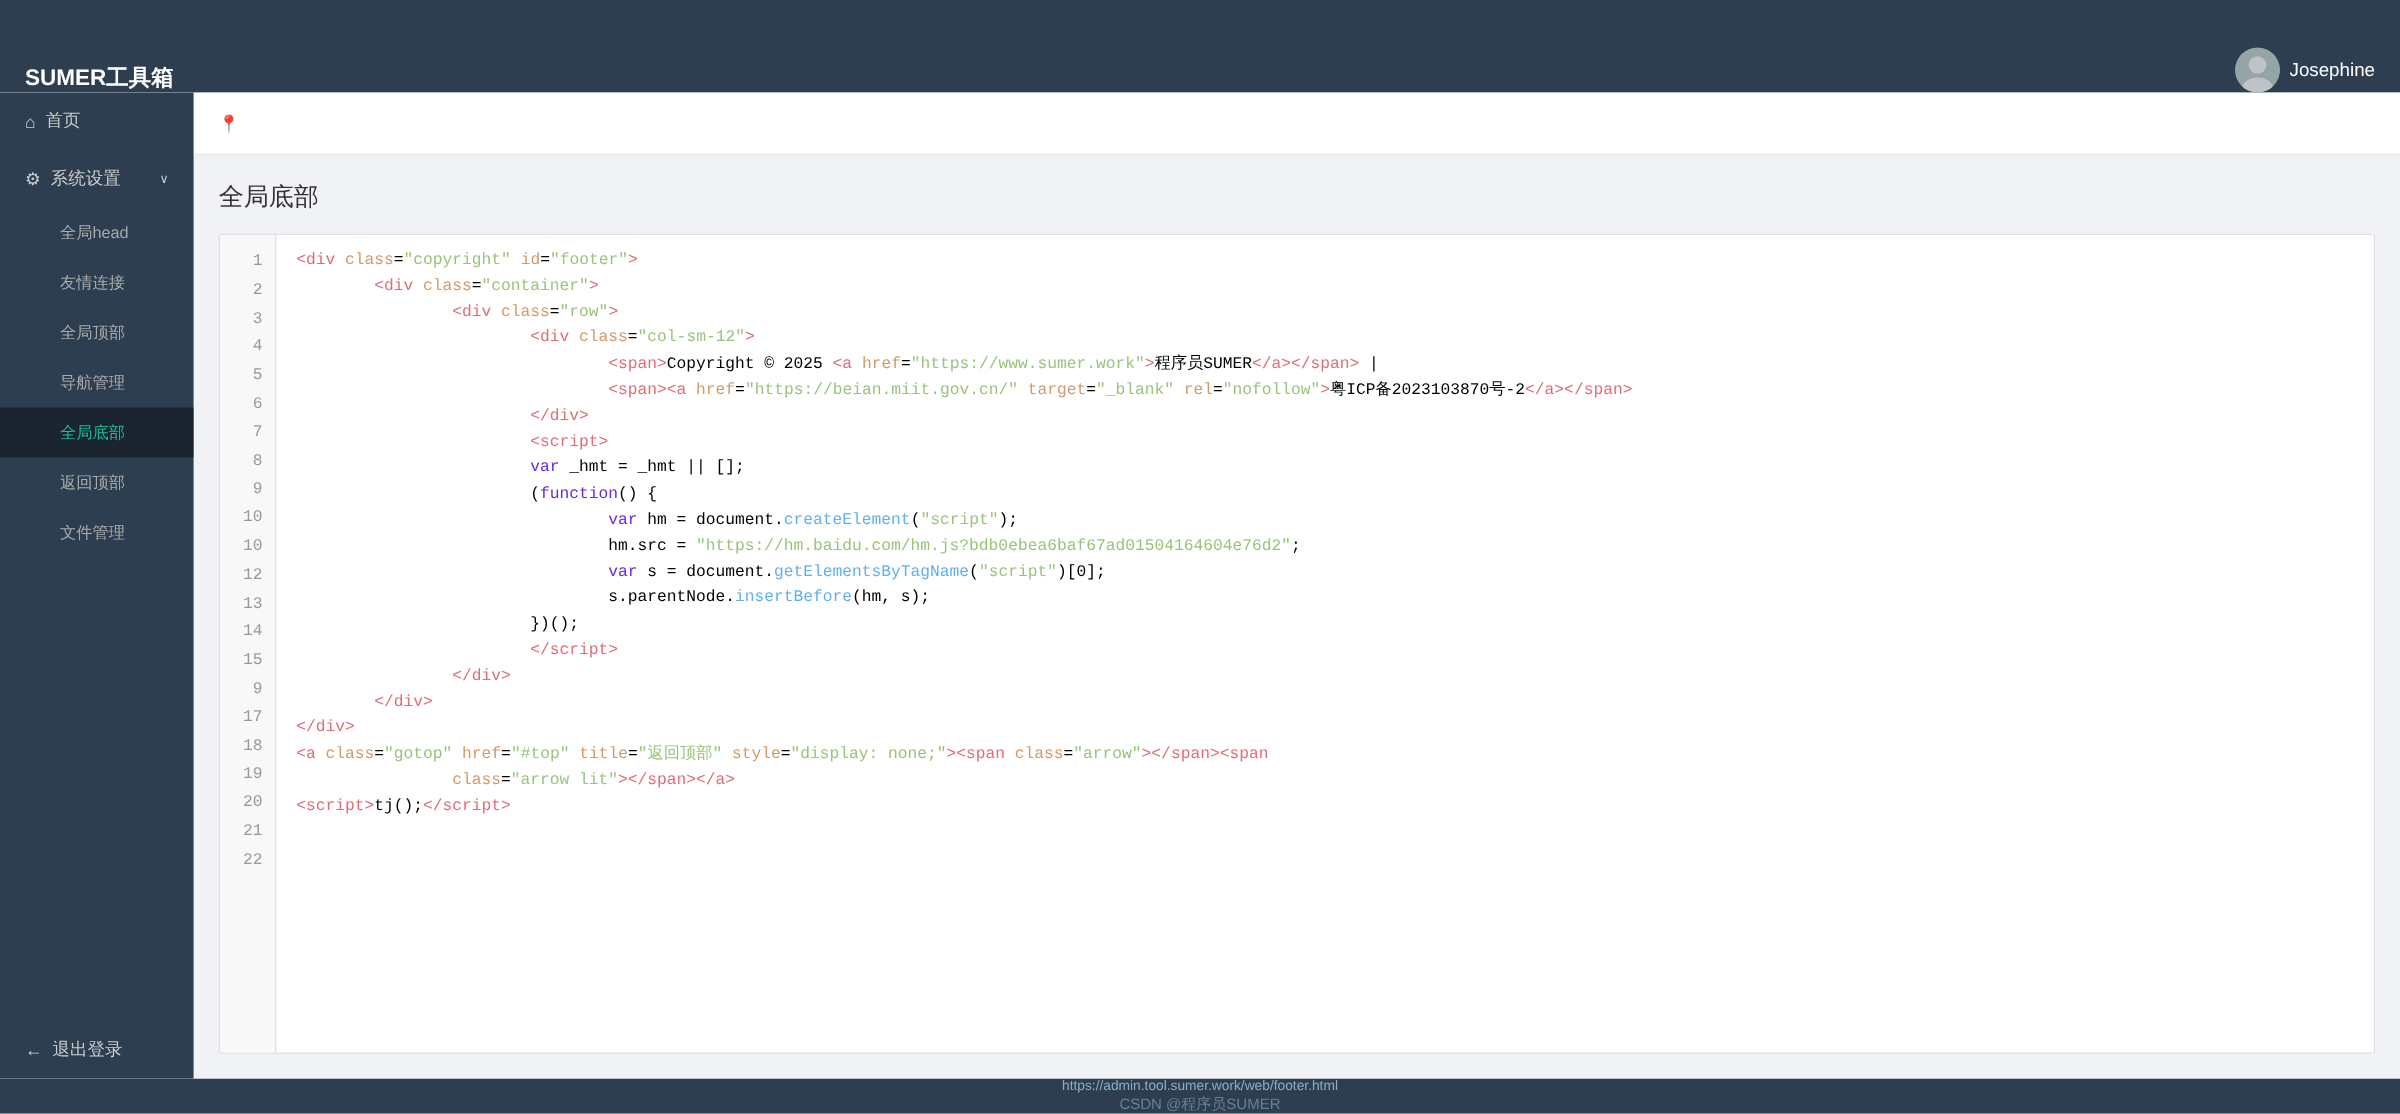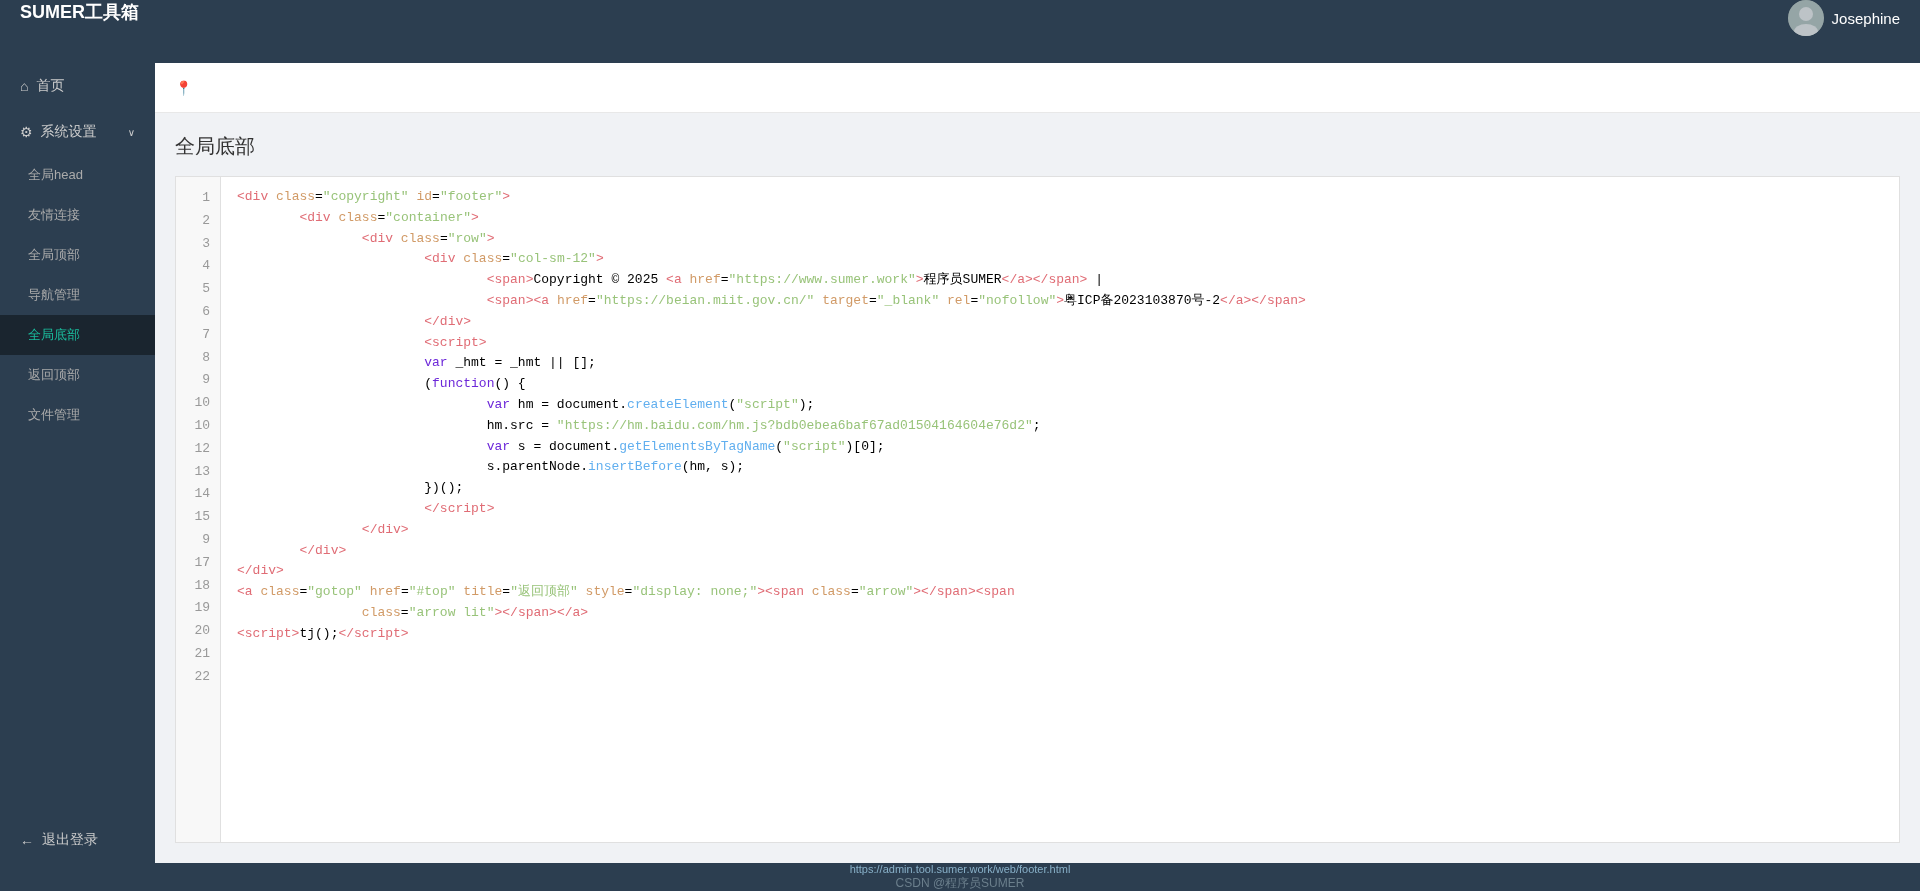--- a/index.html
+++ b/index.html
@@ -1,23 +1,23 @@
 <!DOCTYPE html>
 <html><head>
   <meta charset="utf-8">
   <style>
     * { margin: 0; padding: 0; box-sizing: border-box; }
     body { font-family: 'Microsoft YaHei', Arial, sans-serif; background: #f0f2f5; display: flex; flex-direction: column; height: 891px; overflow: hidden; }
 
     
     .header {
-      height: 63px;
+      height: 74px;
       background: #2c3e50;
       display: flex;
-      align-items: flex-start;
+      align-items: flex-end;
       justify-content: space-between;
       padding: 0 20px;
       flex-shrink: 0;
     }
     .header-logo {
       color: white;
       font-size: 18px;
       font-weight: bold;
     }
     .header-user {
@@ -70,21 +70,21 @@
       gap: 8px;
     }
     .sidebar-item.section-header {
       color: #ccc;
     }
     .sidebar-item .arrow {
       margin-left: auto;
       font-size: 10px;
     }
     .sidebar-sub-item {
-      padding: 11px 20px 11px 28px;
+      padding: 11px 20px 11px 48px;
       color: #aaa;
       font-size: 13px;
       cursor: pointer;
     }
     .sidebar-logout {
       margin-top: auto;
       display: flex;
       align-items: center;
       padding: 14px 20px;
       color: #ccc;

